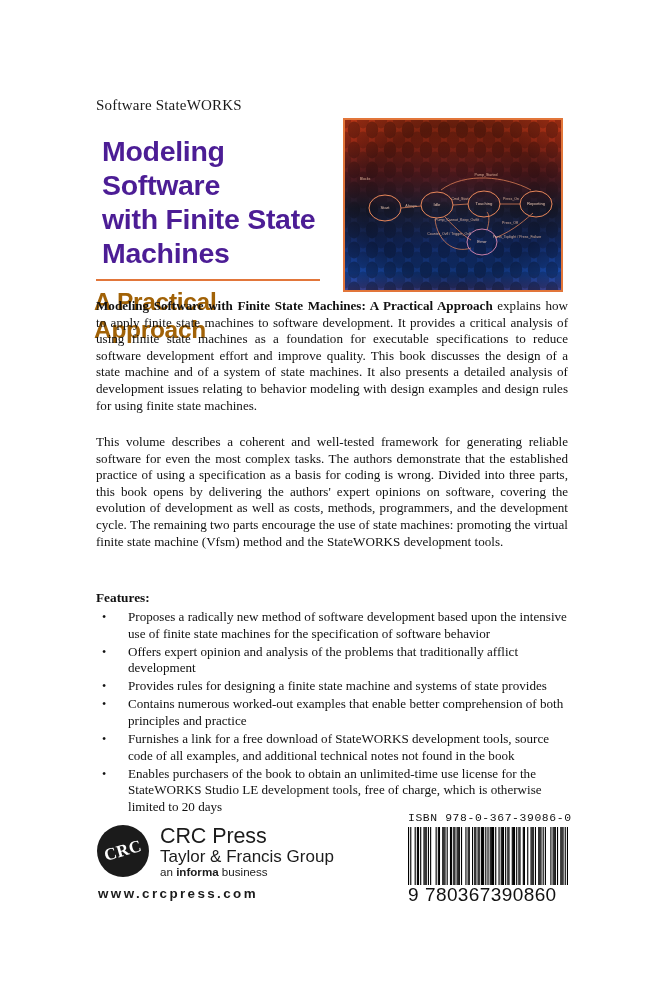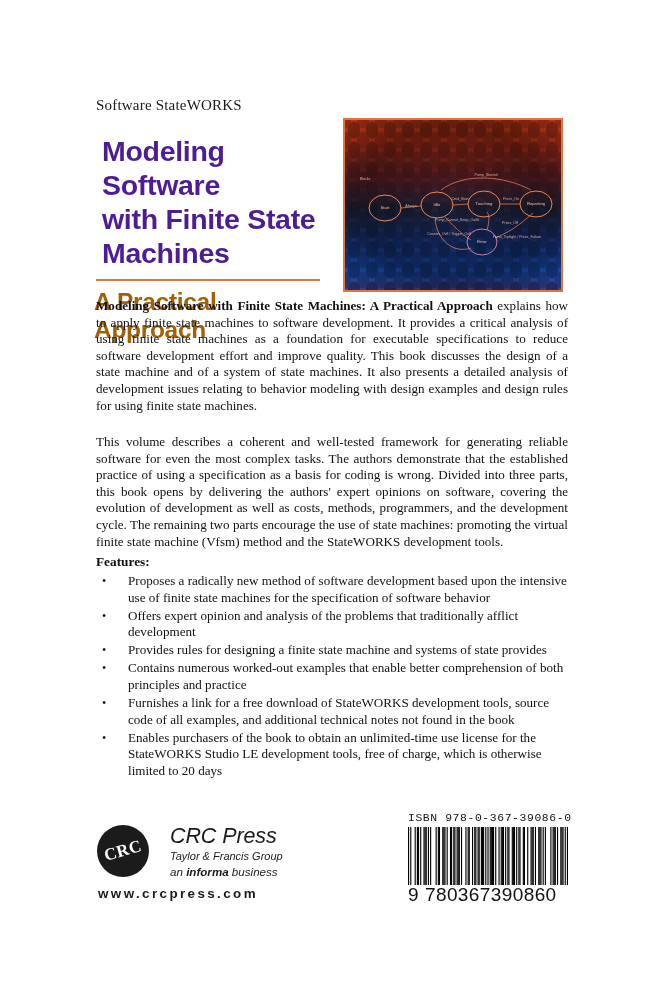--- a/index.html
+++ b/index.html
@@ -120,21 +120,21 @@
   .blurb p:last-child { margin-bottom: 0; }
   .blurb b { font-weight: bold; }
 
   #blurb-1 { top: 298px; }
   #blurb-2 { top: 434px; }
 
   
   .features {
     position: absolute;
     left: 96px;
-    top: 554px;
+    top: 590px;
     width: 472px;
   }
   .features-heading {
     font-family: "Liberation Serif", serif;
     font-weight: bold;
     font-size: 13.3px;
     margin: 0 0 3px 0;
     color: #111;
   }
   .feature-list {
@@ -184,34 +184,33 @@
     left: 0; right: 0; top: 50%;
     transform: translateY(-50%) rotate(-16deg);
     text-align: center;
     color: #ffffff;
     font-family: "Liberation Serif", serif;
     font-weight: bold;
     font-size: 17px;
     letter-spacing: 0.4px;
   }
   .pub-text {
-    margin-left: 21px;
+    margin-left: 11px;
     padding-top: 1px;
-    font-style: italic;
   }
   .pub-name {
     font-family: "Liberation Sans", sans-serif;
     font-size: 21.5px;
     line-height: 23px;
     color: #1b1b1b;
     letter-spacing: -0.1px;
   }
   .pub-group {
     font-family: "Liberation Sans", sans-serif;
-    font-size: 11px;
+    font-size: 17px;
     line-height: 15px;
     color: #1b1b1b;
     margin-top: 1px;
   }
   .pub-informa {
     font-family: "Liberation Sans", sans-serif;
     font-size: 11.6px;
     line-height: 14px;
     color: #1b1b1b;
     margin-top: 1px;

